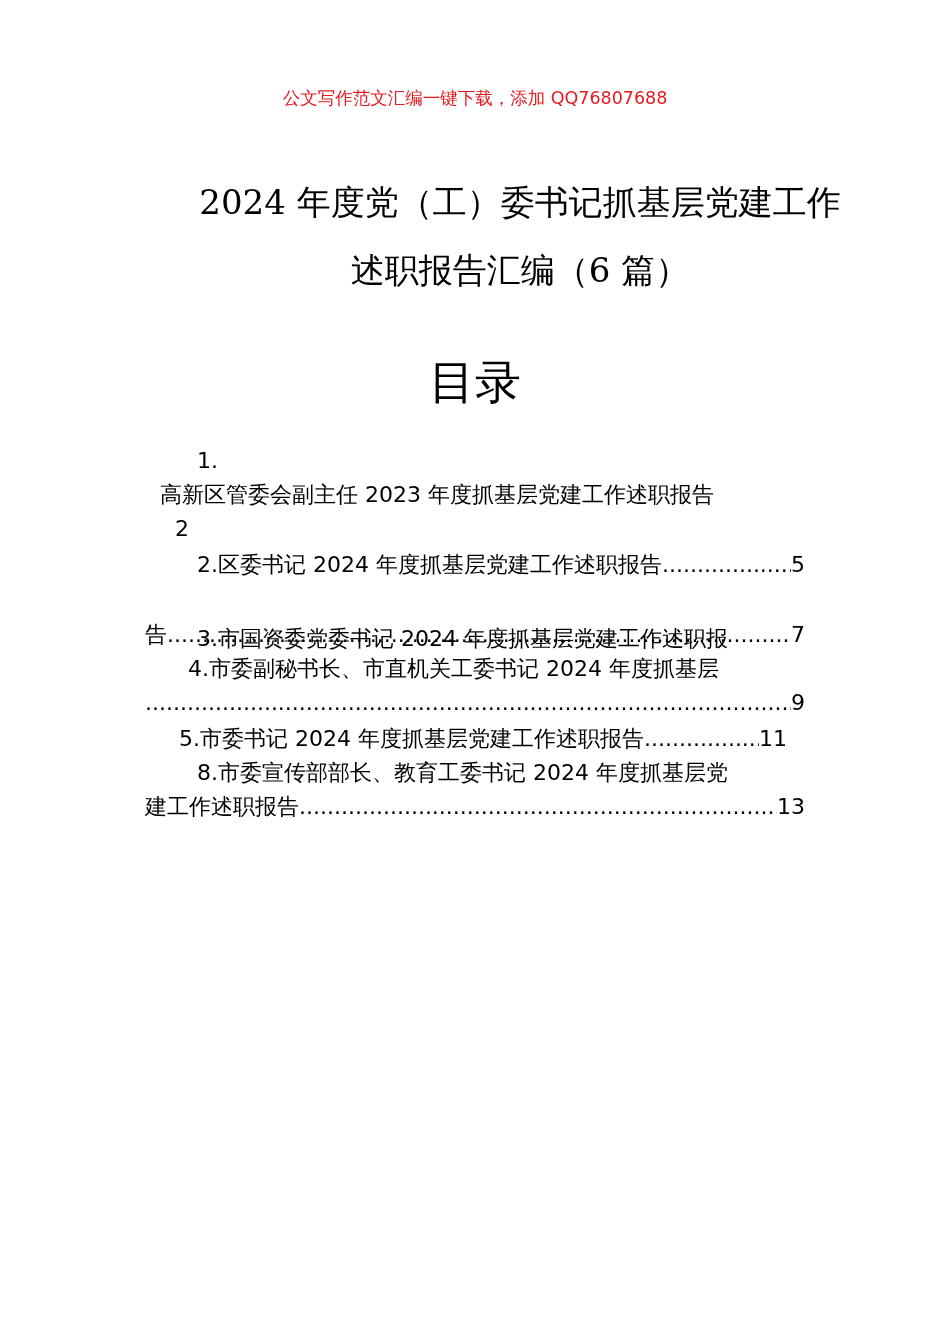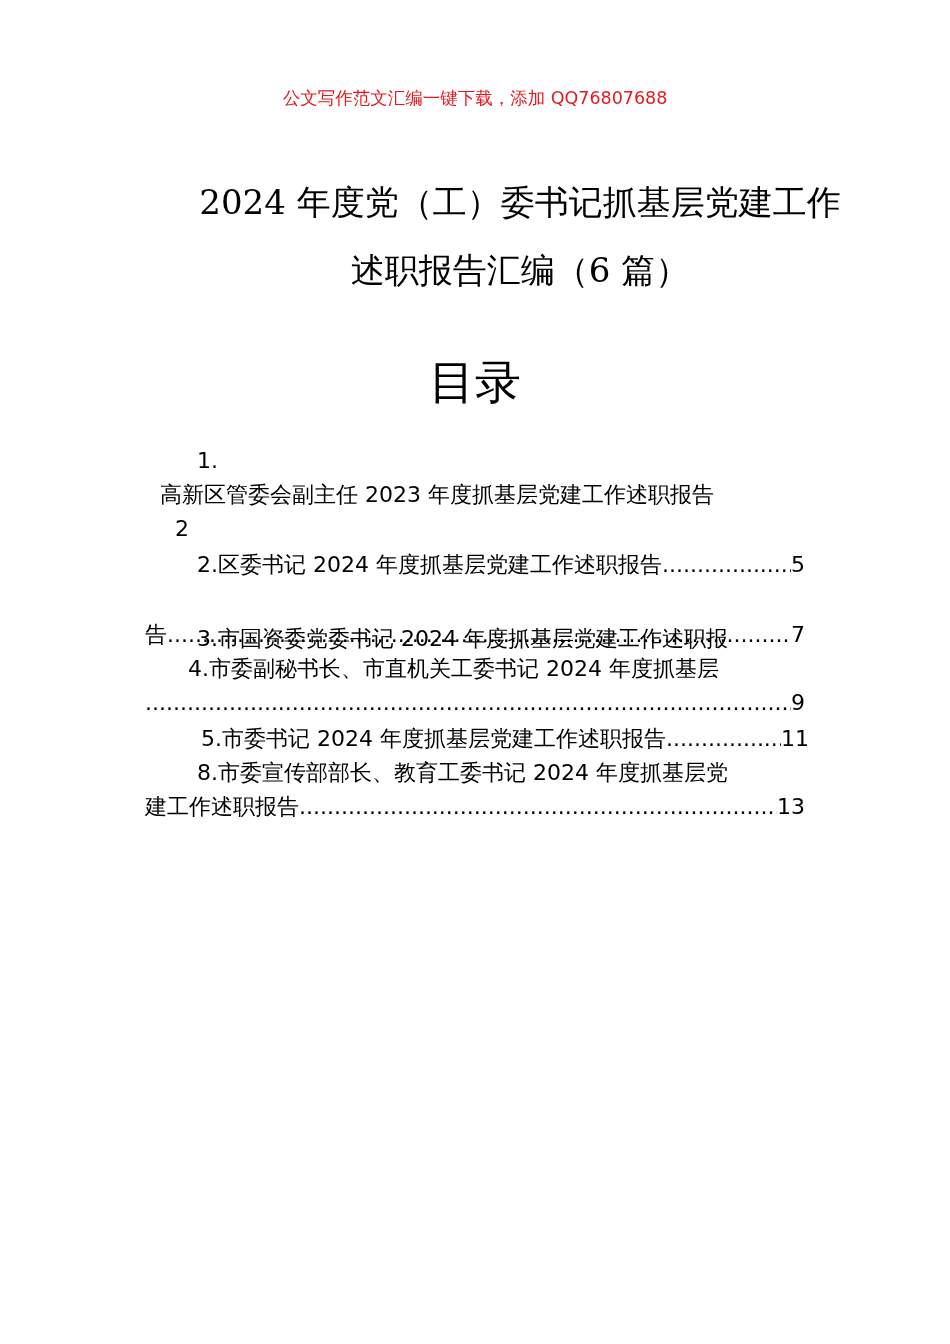--- a/index.html
+++ b/index.html
@@ -48,21 +48,21 @@
     <span class="dots"></span>
     <span class="pg">7</span>
   </div>
 
   <div class="line" style="top:208px; left:43px;">4.市委副秘书长、市直机关工委书记 2024 年度抓基层</div>
   <div class="row" style="top:242px;">
     <span class="dots"></span>
     <span class="pg">9</span>
   </div>
 
-  <div class="row" style="top:278px; left:56px; width:608px;">
+  <div class="row" style="top:278px; left:34px; width:608px;">
     <span>5.市委书记 2024 年度抓基层党建工作述职报告</span>
     <span class="dots"></span>
     <span class="pg">11</span>
   </div>
 
   <div class="line" style="top:312px; left:52px;">8.市委宣传部部长、教育工委书记 2024 年度抓基层党</div>
   <div class="row" style="top:346px;">
     <span>建工作述职报告</span>
     <span class="dots"></span>
     <span class="pg">13</span>

